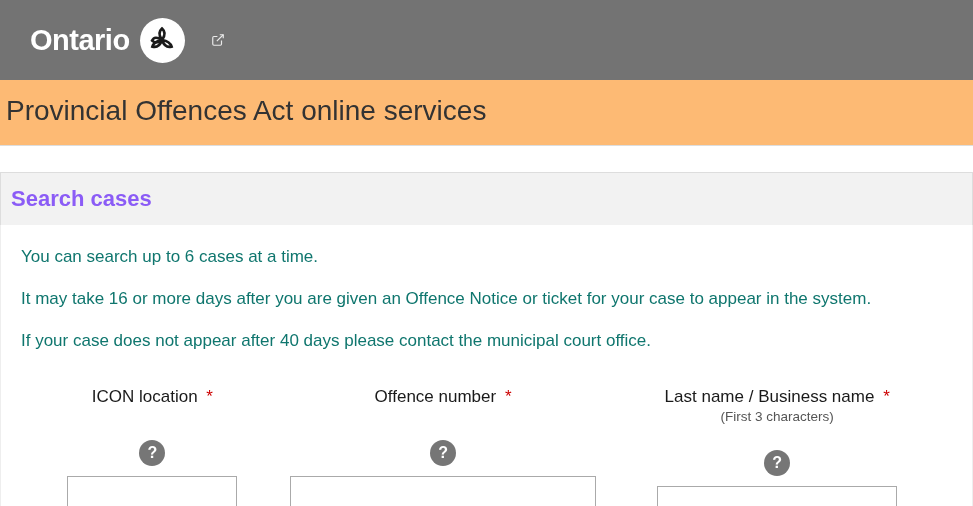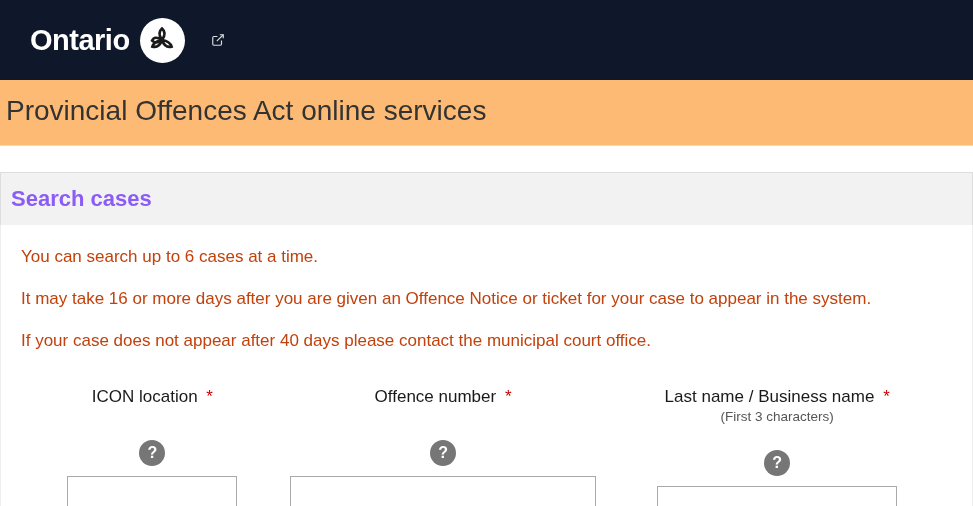--- a/index.html
+++ b/index.html
@@ -9,21 +9,21 @@
     }
     body {
       font-family: -apple-system, BlinkMacSystemFont, "Segoe UI", Arial, sans-serif;
       font-size: 16px;
       color: #1a1a1a;
       width: 973px;
       height: 506px;
       overflow: hidden;
     }
     .header {
-      background-color: #0f172a;
+      background-color: #737373;
       height: 80px;
       display: flex;
       align-items: center;
       padding: 0 30px;
     }
     .logo-wrapper {
       display: flex;
       align-items: center;
       gap: 10px;
     }
@@ -76,21 +76,21 @@
     }
     .section-body {
       padding: 20px 20px 10px 20px;
       border: 1px solid #eee;
       border-top: none;
     }
     .intro-text p {
       margin-bottom: 18px;
       font-size: 17px;
       line-height: 1.4;
-      color: #c2410c;
+      color: #0f766e;
     }
     .form-row {
       display: flex;
       gap: 30px;
       margin-top: 35px;
       padding: 0 30px;
     }
     .form-col {
       display: flex;
       flex-direction: column;

